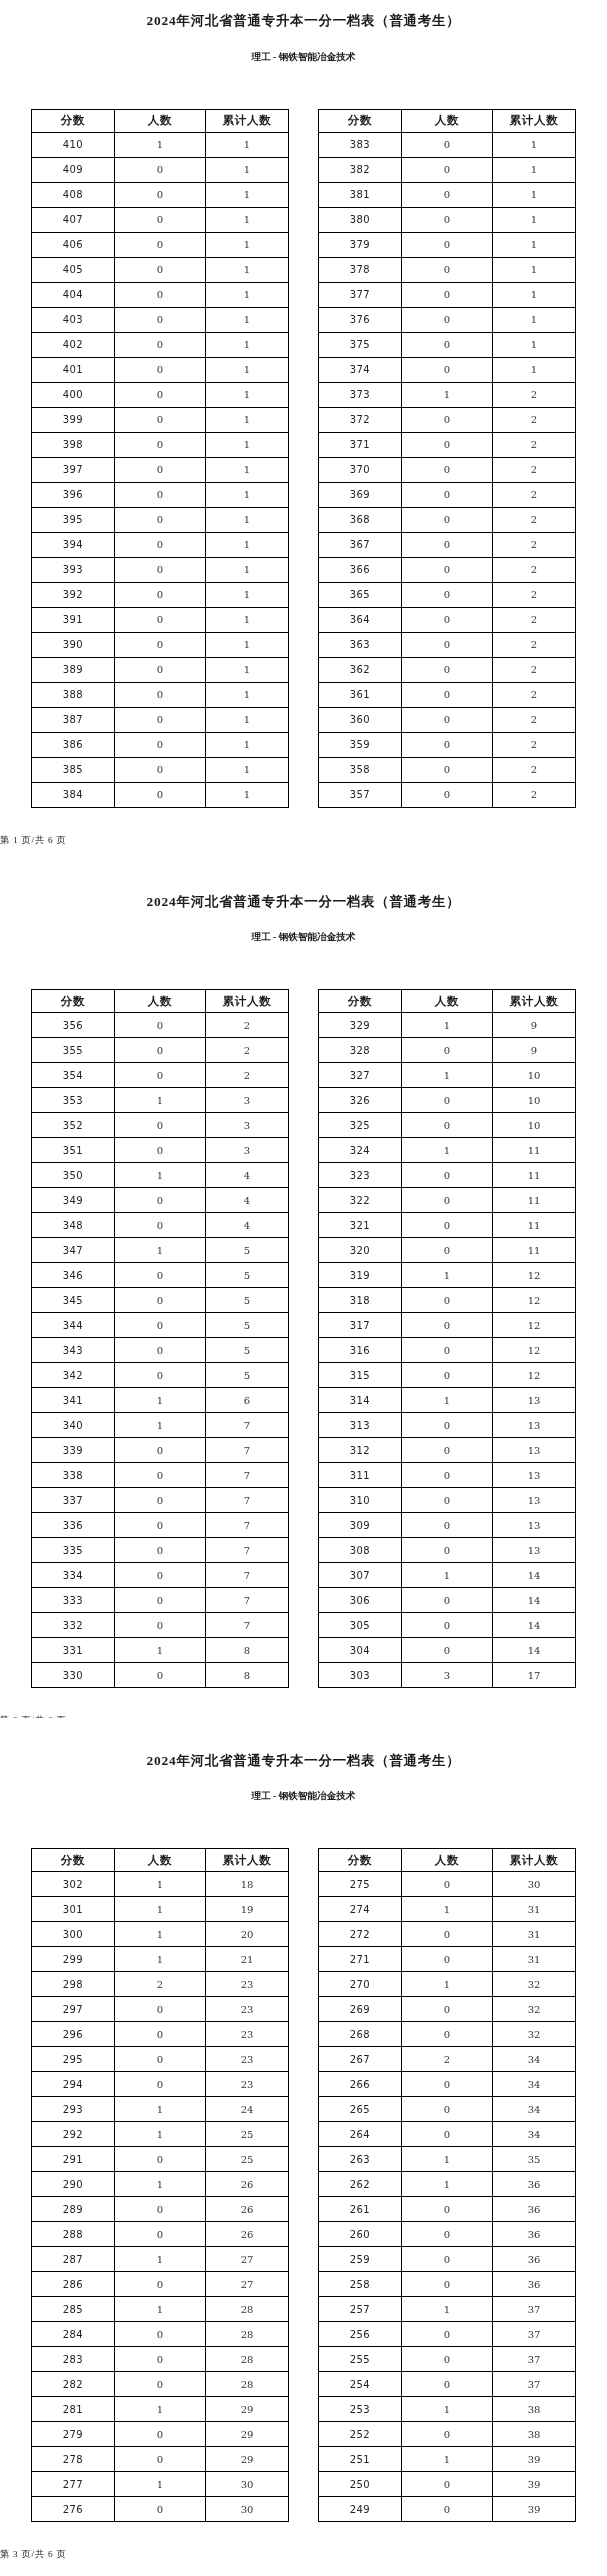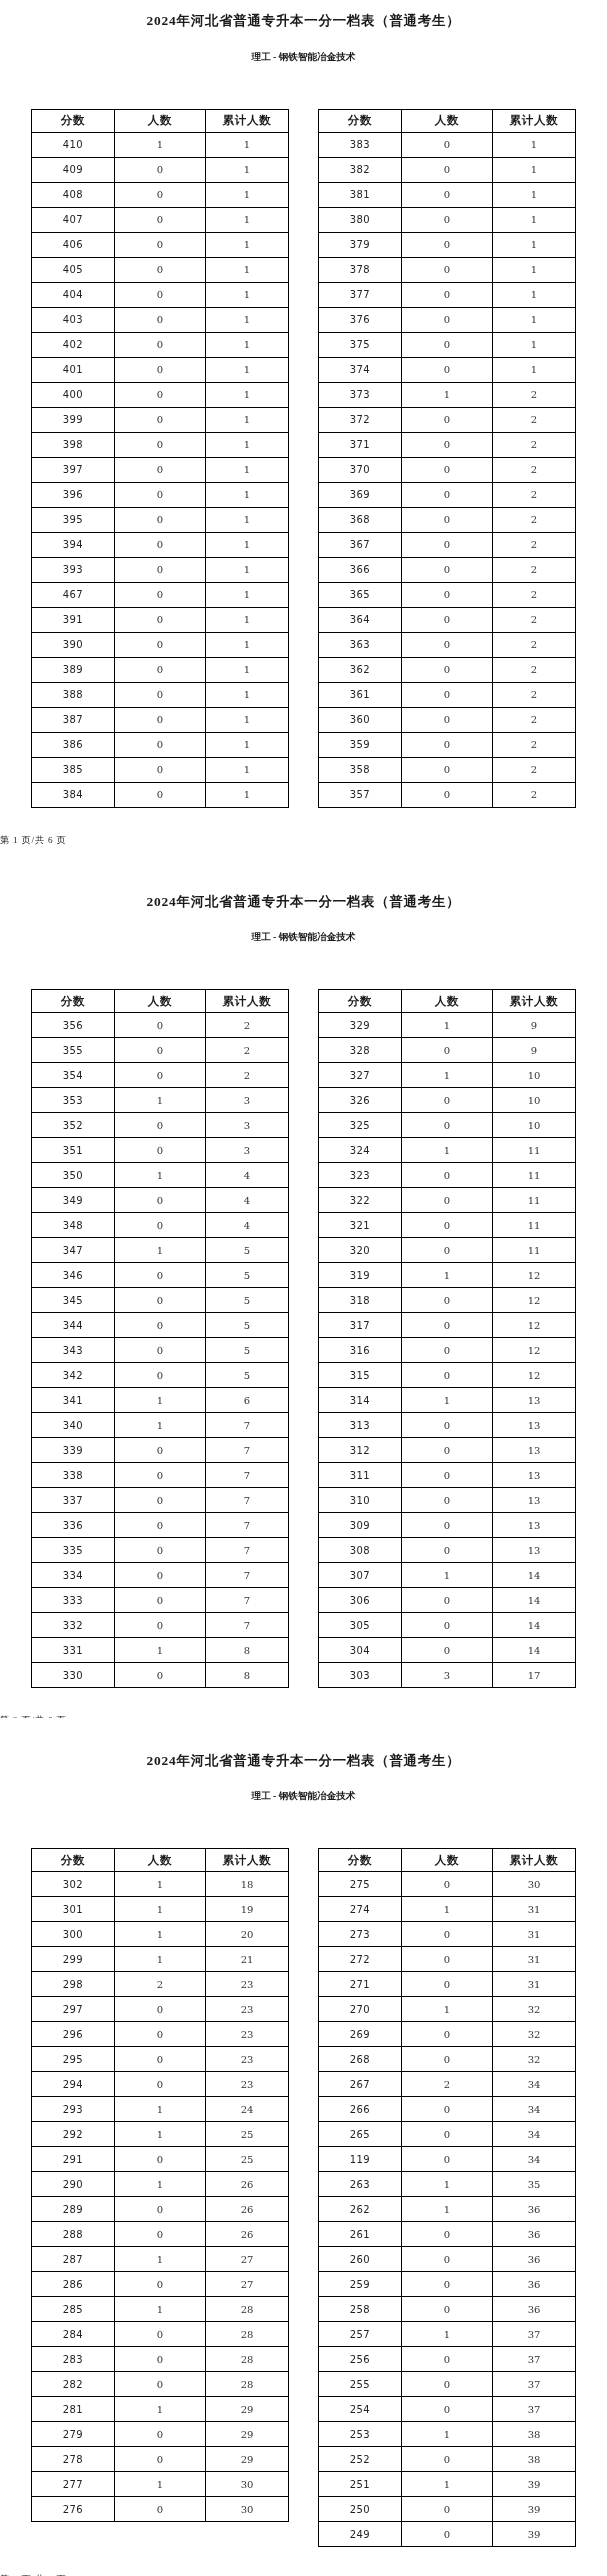--- a/index.html
+++ b/index.html
@@ -200,21 +200,21 @@
               <td class="score">394</td>
               <td class="num">0</td>
               <td class="num">1</td>
             </tr>
             <tr>
               <td class="score">393</td>
               <td class="num">0</td>
               <td class="num">1</td>
             </tr>
             <tr>
-              <td class="score">467</td>
+              <td class="score">392</td>
               <td class="num">0</td>
               <td class="num">1</td>
             </tr>
             <tr>
               <td class="score">391</td>
               <td class="num">0</td>
               <td class="num">1</td>
             </tr>
             <tr>
               <td class="score">390</td>
@@ -889,35 +889,30 @@
               <td class="score">275</td>
               <td class="num">0</td>
               <td class="num">30</td>
             </tr>
             <tr>
               <td class="score">274</td>
               <td class="num">1</td>
               <td class="num">31</td>
             </tr>
             <tr>
-              <td class="score">273</td>
+              <td class="score">272</td>
               <td class="num">0</td>
               <td class="num">31</td>
             </tr>
             <tr>
-              <td class="score">272</td>
+              <td class="score">271</td>
               <td class="num">0</td>
               <td class="num">31</td>
             </tr>
             <tr>
-              <td class="score">271</td>
-              <td class="num">0</td>
-              <td class="num">31</td>
-            </tr>
-            <tr>
               <td class="score">270</td>
               <td class="num">1</td>
               <td class="num">32</td>
             </tr>
             <tr>
               <td class="score">269</td>
               <td class="num">0</td>
               <td class="num">32</td>
             </tr>
             <tr>
@@ -934,21 +929,21 @@
               <td class="score">266</td>
               <td class="num">0</td>
               <td class="num">34</td>
             </tr>
             <tr>
               <td class="score">265</td>
               <td class="num">0</td>
               <td class="num">34</td>
             </tr>
             <tr>
-              <td class="score">119</td>
+              <td class="score">264</td>
               <td class="num">0</td>
               <td class="num">34</td>
             </tr>
             <tr>
               <td class="score">263</td>
               <td class="num">1</td>
               <td class="num">35</td>
             </tr>
             <tr>
               <td class="score">262</td>

